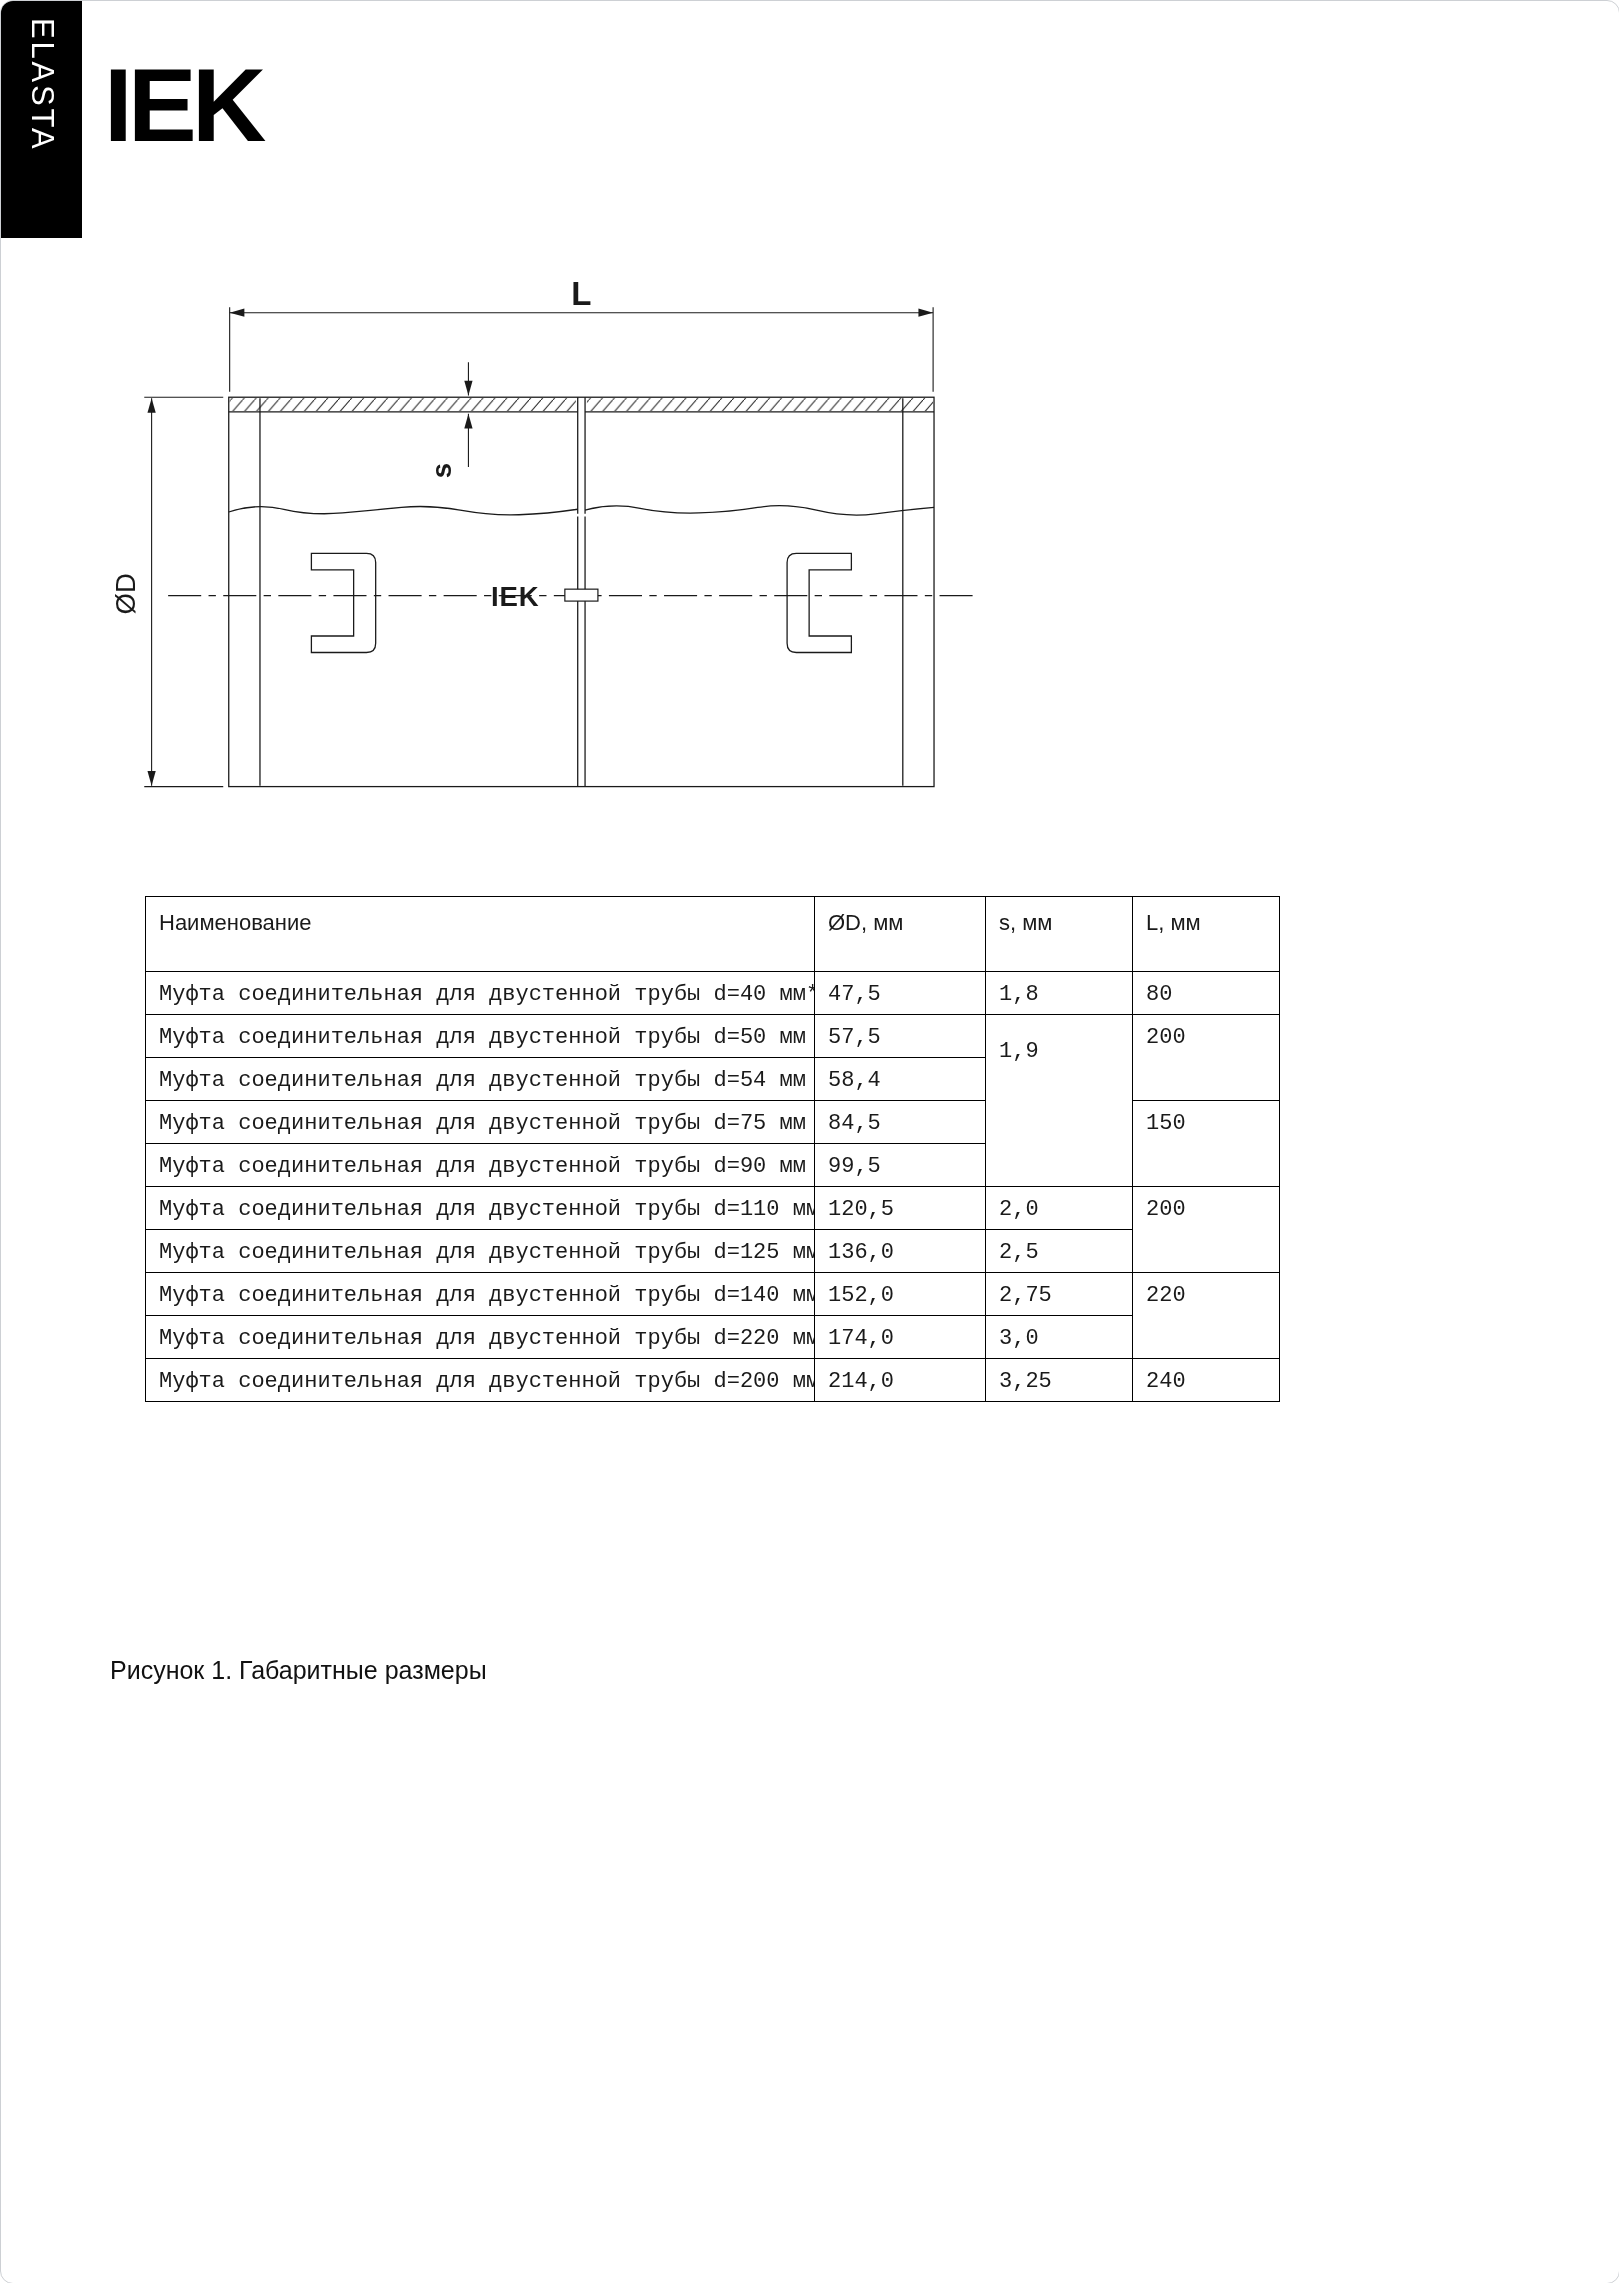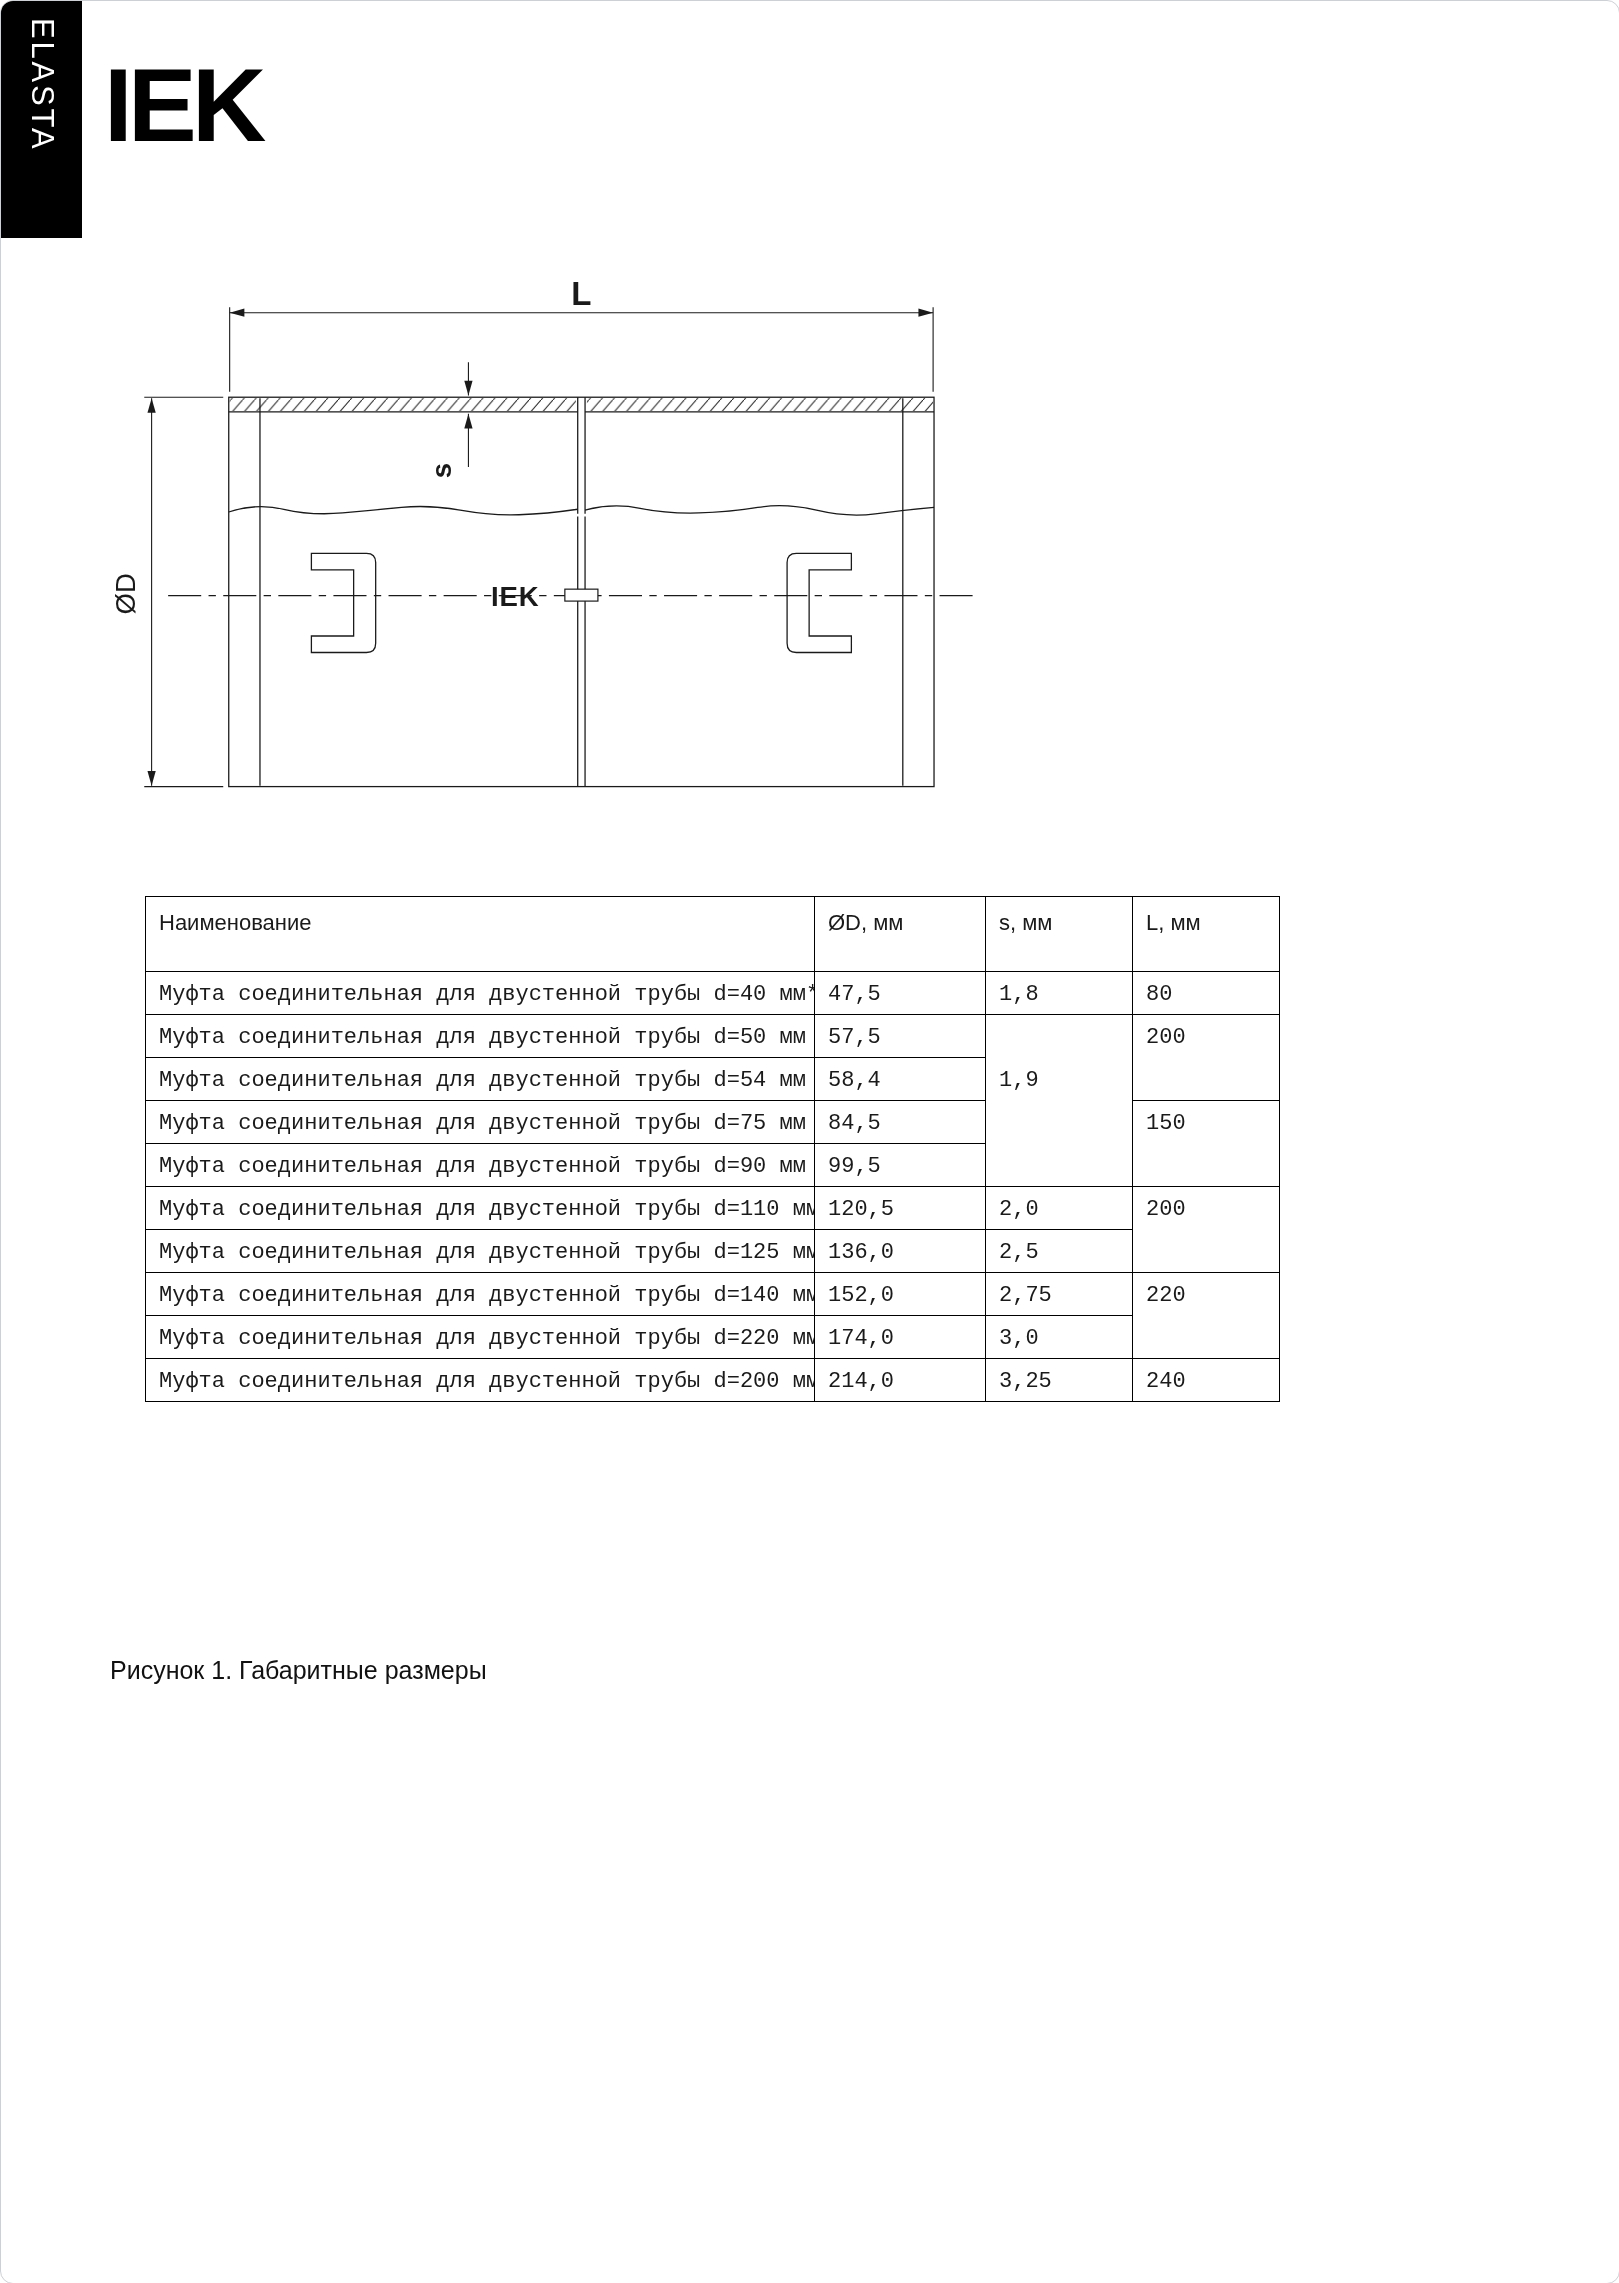--- a/index.html
+++ b/index.html
@@ -29,21 +29,21 @@
     position:absolute; left:108px; top:895px; width:1133px;
     border-collapse:collapse; font-size:22px; color:#1a1a1a; table-layout:fixed;margin-left:36px;
   }
   .spec-table th, .spec-table td {
     border:1.4px solid #000; vertical-align:top; text-align:left;
     font-weight:400; box-sizing:border-box; line-height:1.15;
     overflow:hidden; white-space:nowrap;
   }
   .spec-table th { height:75px; padding:13px 7.3px 0 13px; }
   .spec-table td { height:43px; padding:10px 7.3px 0 13px;font-family:Liberation Mono, monospace; }
-  .spec-table td.pad-down { padding-top:53px; }
+  .spec-table td.pad-down { padding-top:24px; }
   
   .caption { position:absolute; left:109px; top:1655px; font-size:25px; color:#111; }
 </style>
 </head>
 <body>
 
 <div class="page">
 
   <div class="banner">
     <span class="banner-text">ELASTA</span>

